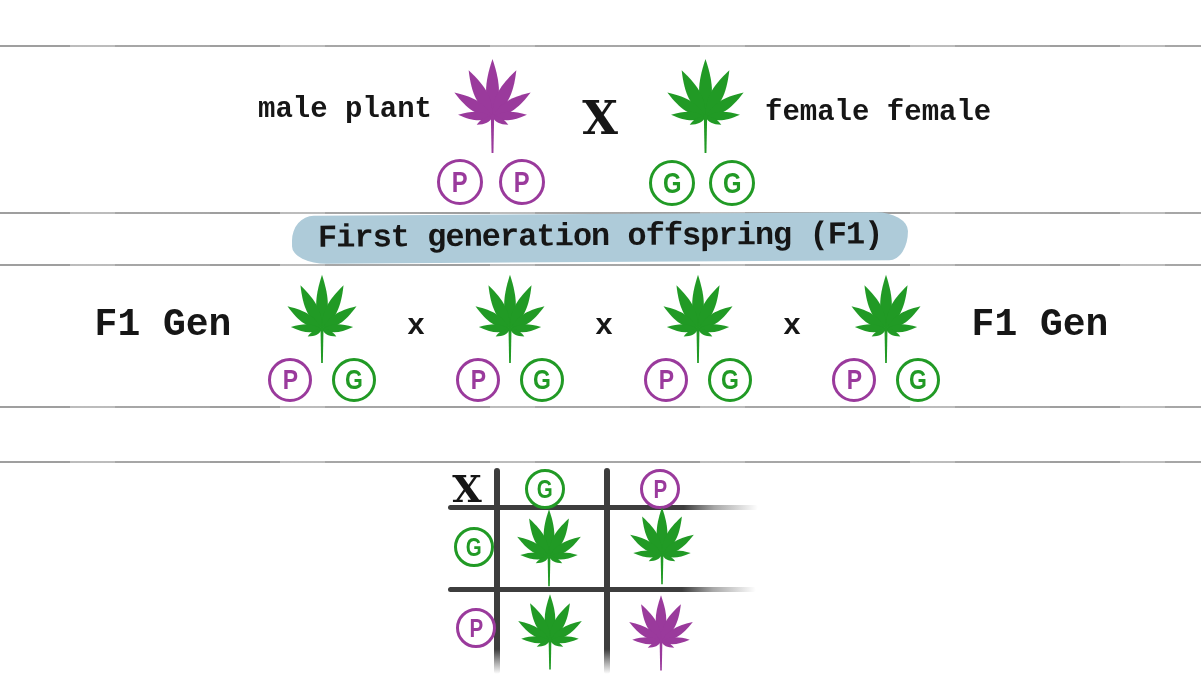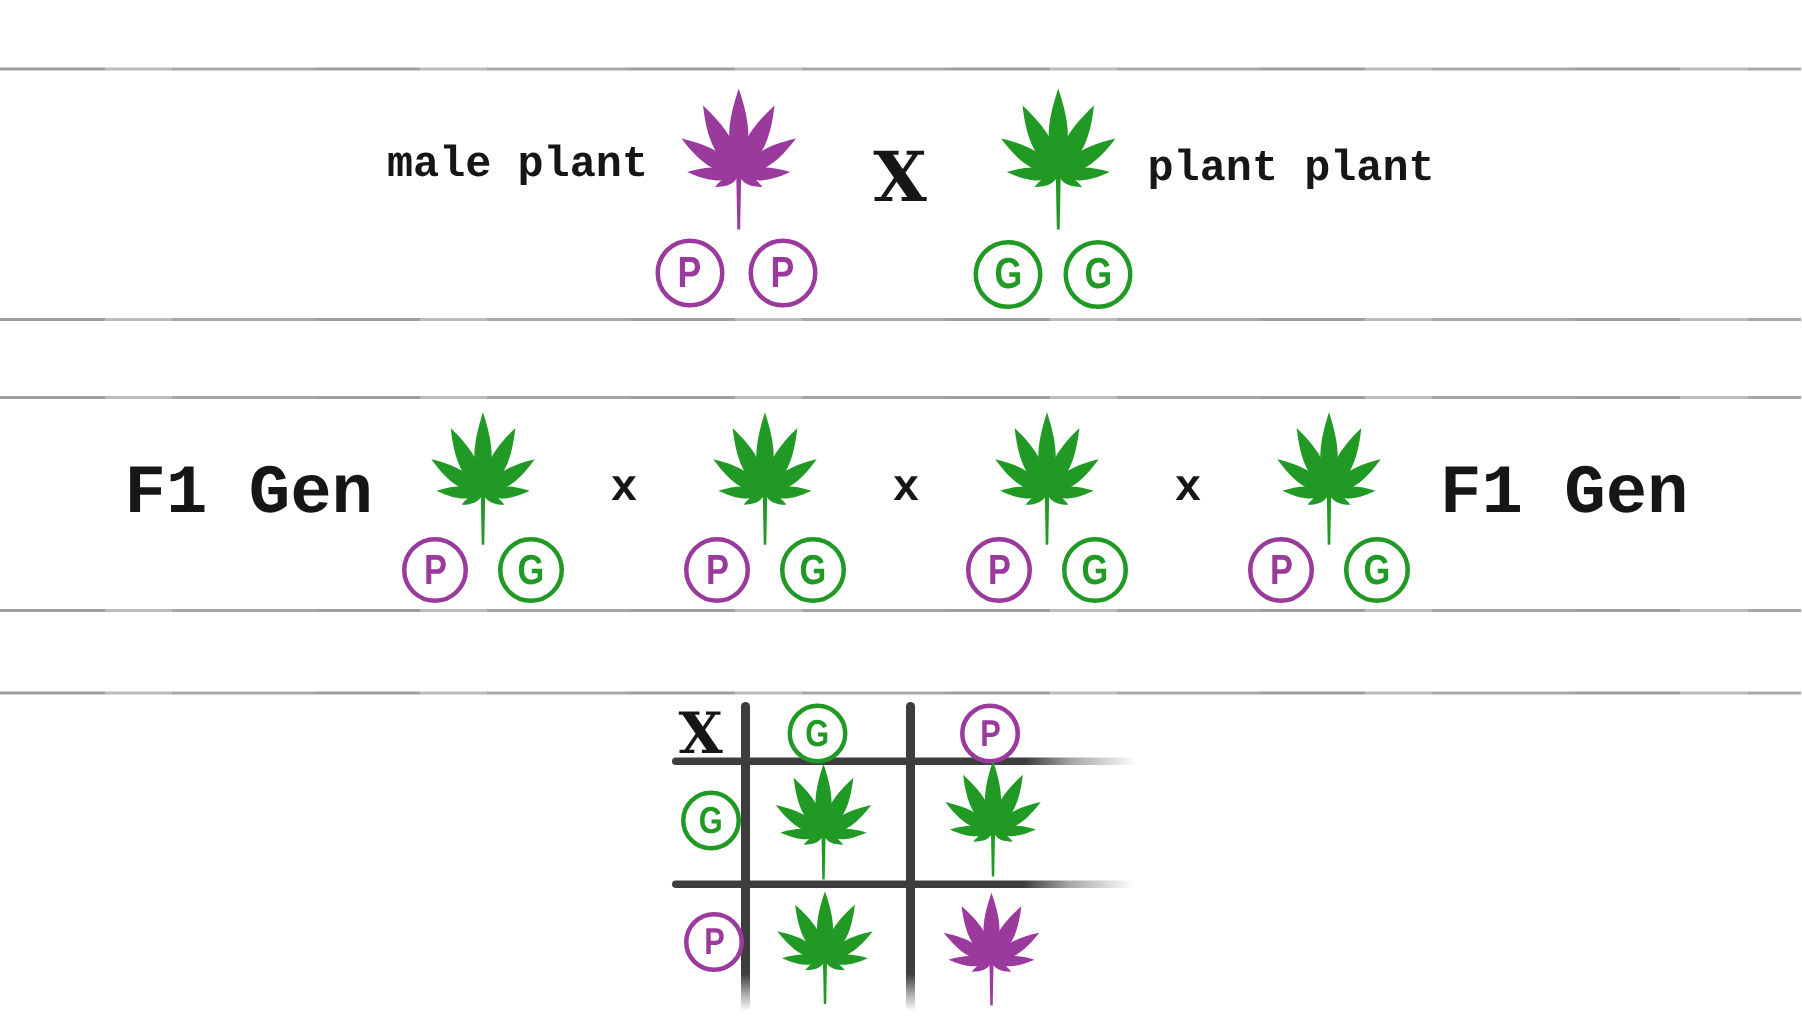--- a/index.html
+++ b/index.html
@@ -16,21 +16,21 @@
   .highlight{
     background:var(--color-highlight,#aecbd9);
     border-radius:30px 44px 26px 48px / 34px 26px 40px 24px;
     padding:3px 26px 5px;transform:rotate(-0.35deg);
   }
   .title-text{
     font-weight:bold;font-size:32px;line-height:40px;letter-spacing:-1px;white-space:nowrap;
   }
   .lbl{position:absolute;font-weight:bold;white-space:nowrap;text-align:center;}
   .plant-lbl{font-size:29px;}
-  .gen-lbl{font-size:46px;}
+  .gen-lbl{font-size:38px;}
   .cross-big{
     font-family:"DejaVu Serif","Liberation Serif",serif;font-weight:bold;font-size:46px;line-height:1;
   }
   .cross-small{font-size:30px;line-height:1;}
   .punnett-x{
     font-family:"DejaVu Serif","Liberation Serif",serif;font-weight:bold;font-size:38px;line-height:1;
   }
   .leaf{position:absolute;}
   .leaf svg{display:block;}
   .allele-pair{position:absolute;display:flex;}
@@ -91,40 +91,45 @@
         <path transform="translate(55,62) rotate(56)" d="M0 0 C 7 -13.2 7.3500000000000005 -24.200000000000003 0 -44 C -7.3500000000000005 -24.200000000000003 -7 -13.2 0 0 Z"></path>
         <path transform="translate(55,62) rotate(-56)" d="M0 0 C 7 -13.2 7.3500000000000005 -24.200000000000003 0 -44 C -7.3500000000000005 -24.200000000000003 -7 -13.2 0 0 Z"></path>
         <path transform="translate(55,62) rotate(86)" d="M0 0 C 5.5 -9.9 5.775 -18.150000000000002 0 -33 C -5.775 -18.150000000000002 -5.5 -9.9 0 0 Z"></path>
         <path transform="translate(55,62) rotate(-86)" d="M0 0 C 5.5 -9.9 5.775 -18.150000000000002 0 -33 C -5.775 -18.150000000000002 -5.5 -9.9 0 0 Z"></path>
         <path transform="translate(55,62) rotate(117)" d="M0 0 C 3.5 -5.1 3.6750000000000003 -9.350000000000001 0 -17 C -3.6750000000000003 -9.350000000000001 -3.5 -5.1 0 0 Z"></path>
         <path transform="translate(55,62) rotate(-117)" d="M0 0 C 3.5 -5.1 3.6750000000000003 -9.350000000000001 0 -17 C -3.6750000000000003 -9.350000000000001 -3.5 -5.1 0 0 Z"></path>
         <path d="M53.4 60 L56.6 60 L55.9 98 L54.1 98 Z"></path>
       </svg>
     </div>
 
-  <div class="lbl plant-lbl" style="left:765px;top:96px;width:190px">plant plant</div>
+  <div class="lbl plant-lbl" style="left:765px;top:96px;width:190px">female female</div>
 
   <div class="allele-pair" style="left:437px;top:159px;gap:16px">
     <div class="allele allele-lg" style="color: rgb(154, 58, 156);">
         <span>P</span>
       </div>
     <div class="allele allele-lg" style="color: rgb(154, 58, 156);">
         <span>P</span>
       </div>
   </div>
 
   <div class="allele-pair" style="left:649px;top:160px;gap:14px">
     <div class="allele allele-lg" style="color: rgb(33, 154, 37);">
         <span>G</span>
       </div>
     <div class="allele allele-lg" style="color: rgb(33, 154, 37);">
         <span>G</span>
       </div>
   </div>
 
+  <div class="section-title-row" style="top:214px">
+    <div class="highlight">
+      <div class="title-text">First generation offspring (F1)</div>
+    </div>
+  </div>
 
   <div class="lbl gen-lbl" style="left:83px;top:303px;width:160px">F1 Gen</div>
 
   <div class="leaf" style="left:270px;top:271px;width:104px;height:94px">
       <svg viewBox="0 0 110 100" preserveAspectRatio="none" width="100%" height="100%" fill="#219a25">
         <path transform="translate(55,62) rotate(0)" d="M0 0 C 8 -17.4 8.4 -31.900000000000002 0 -58 C -8.4 -31.900000000000002 -8 -17.4 0 0 Z"></path>
         <path transform="translate(55,62) rotate(26)" d="M0 0 C 8 -15.6 8.4 -28.6 0 -52 C -8.4 -28.6 -8 -15.6 0 0 Z"></path>
         <path transform="translate(55,62) rotate(-26)" d="M0 0 C 8 -15.6 8.4 -28.6 0 -52 C -8.4 -28.6 -8 -15.6 0 0 Z"></path>
         <path transform="translate(55,62) rotate(56)" d="M0 0 C 7 -13.2 7.3500000000000005 -24.200000000000003 0 -44 C -7.3500000000000005 -24.200000000000003 -7 -13.2 0 0 Z"></path>
         <path transform="translate(55,62) rotate(-56)" d="M0 0 C 7 -13.2 7.3500000000000005 -24.200000000000003 0 -44 C -7.3500000000000005 -24.200000000000003 -7 -13.2 0 0 Z"></path>

